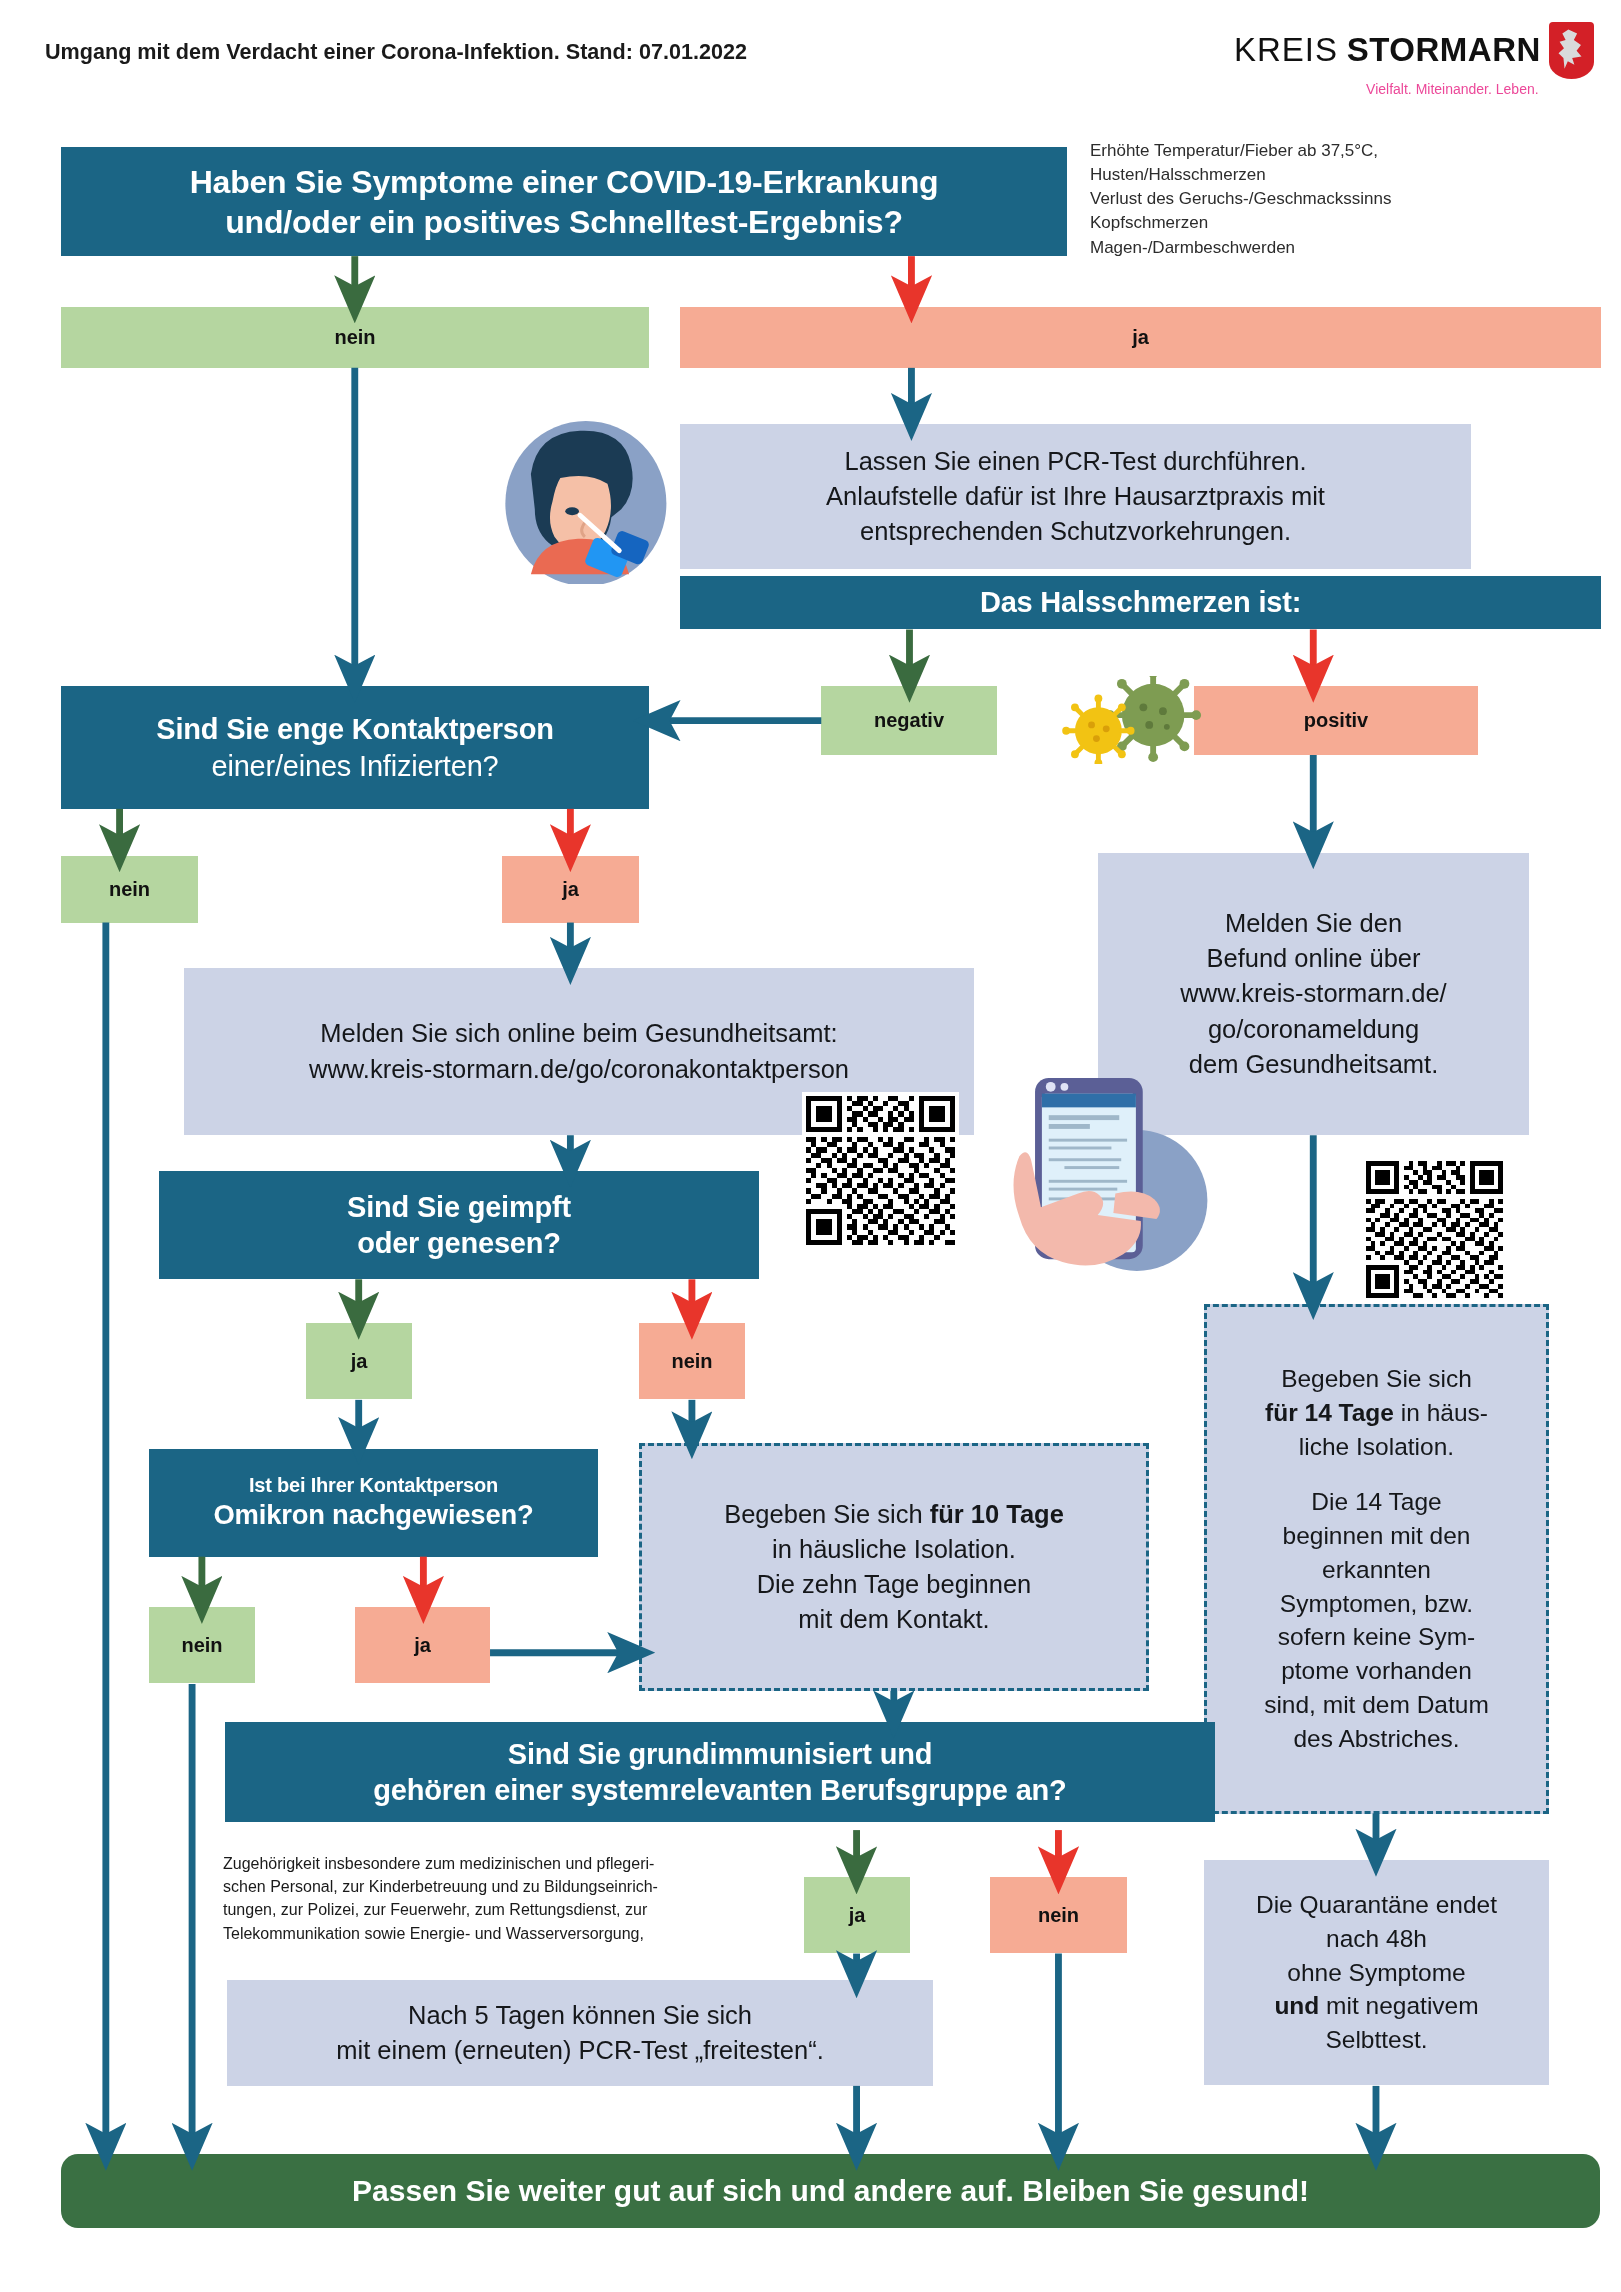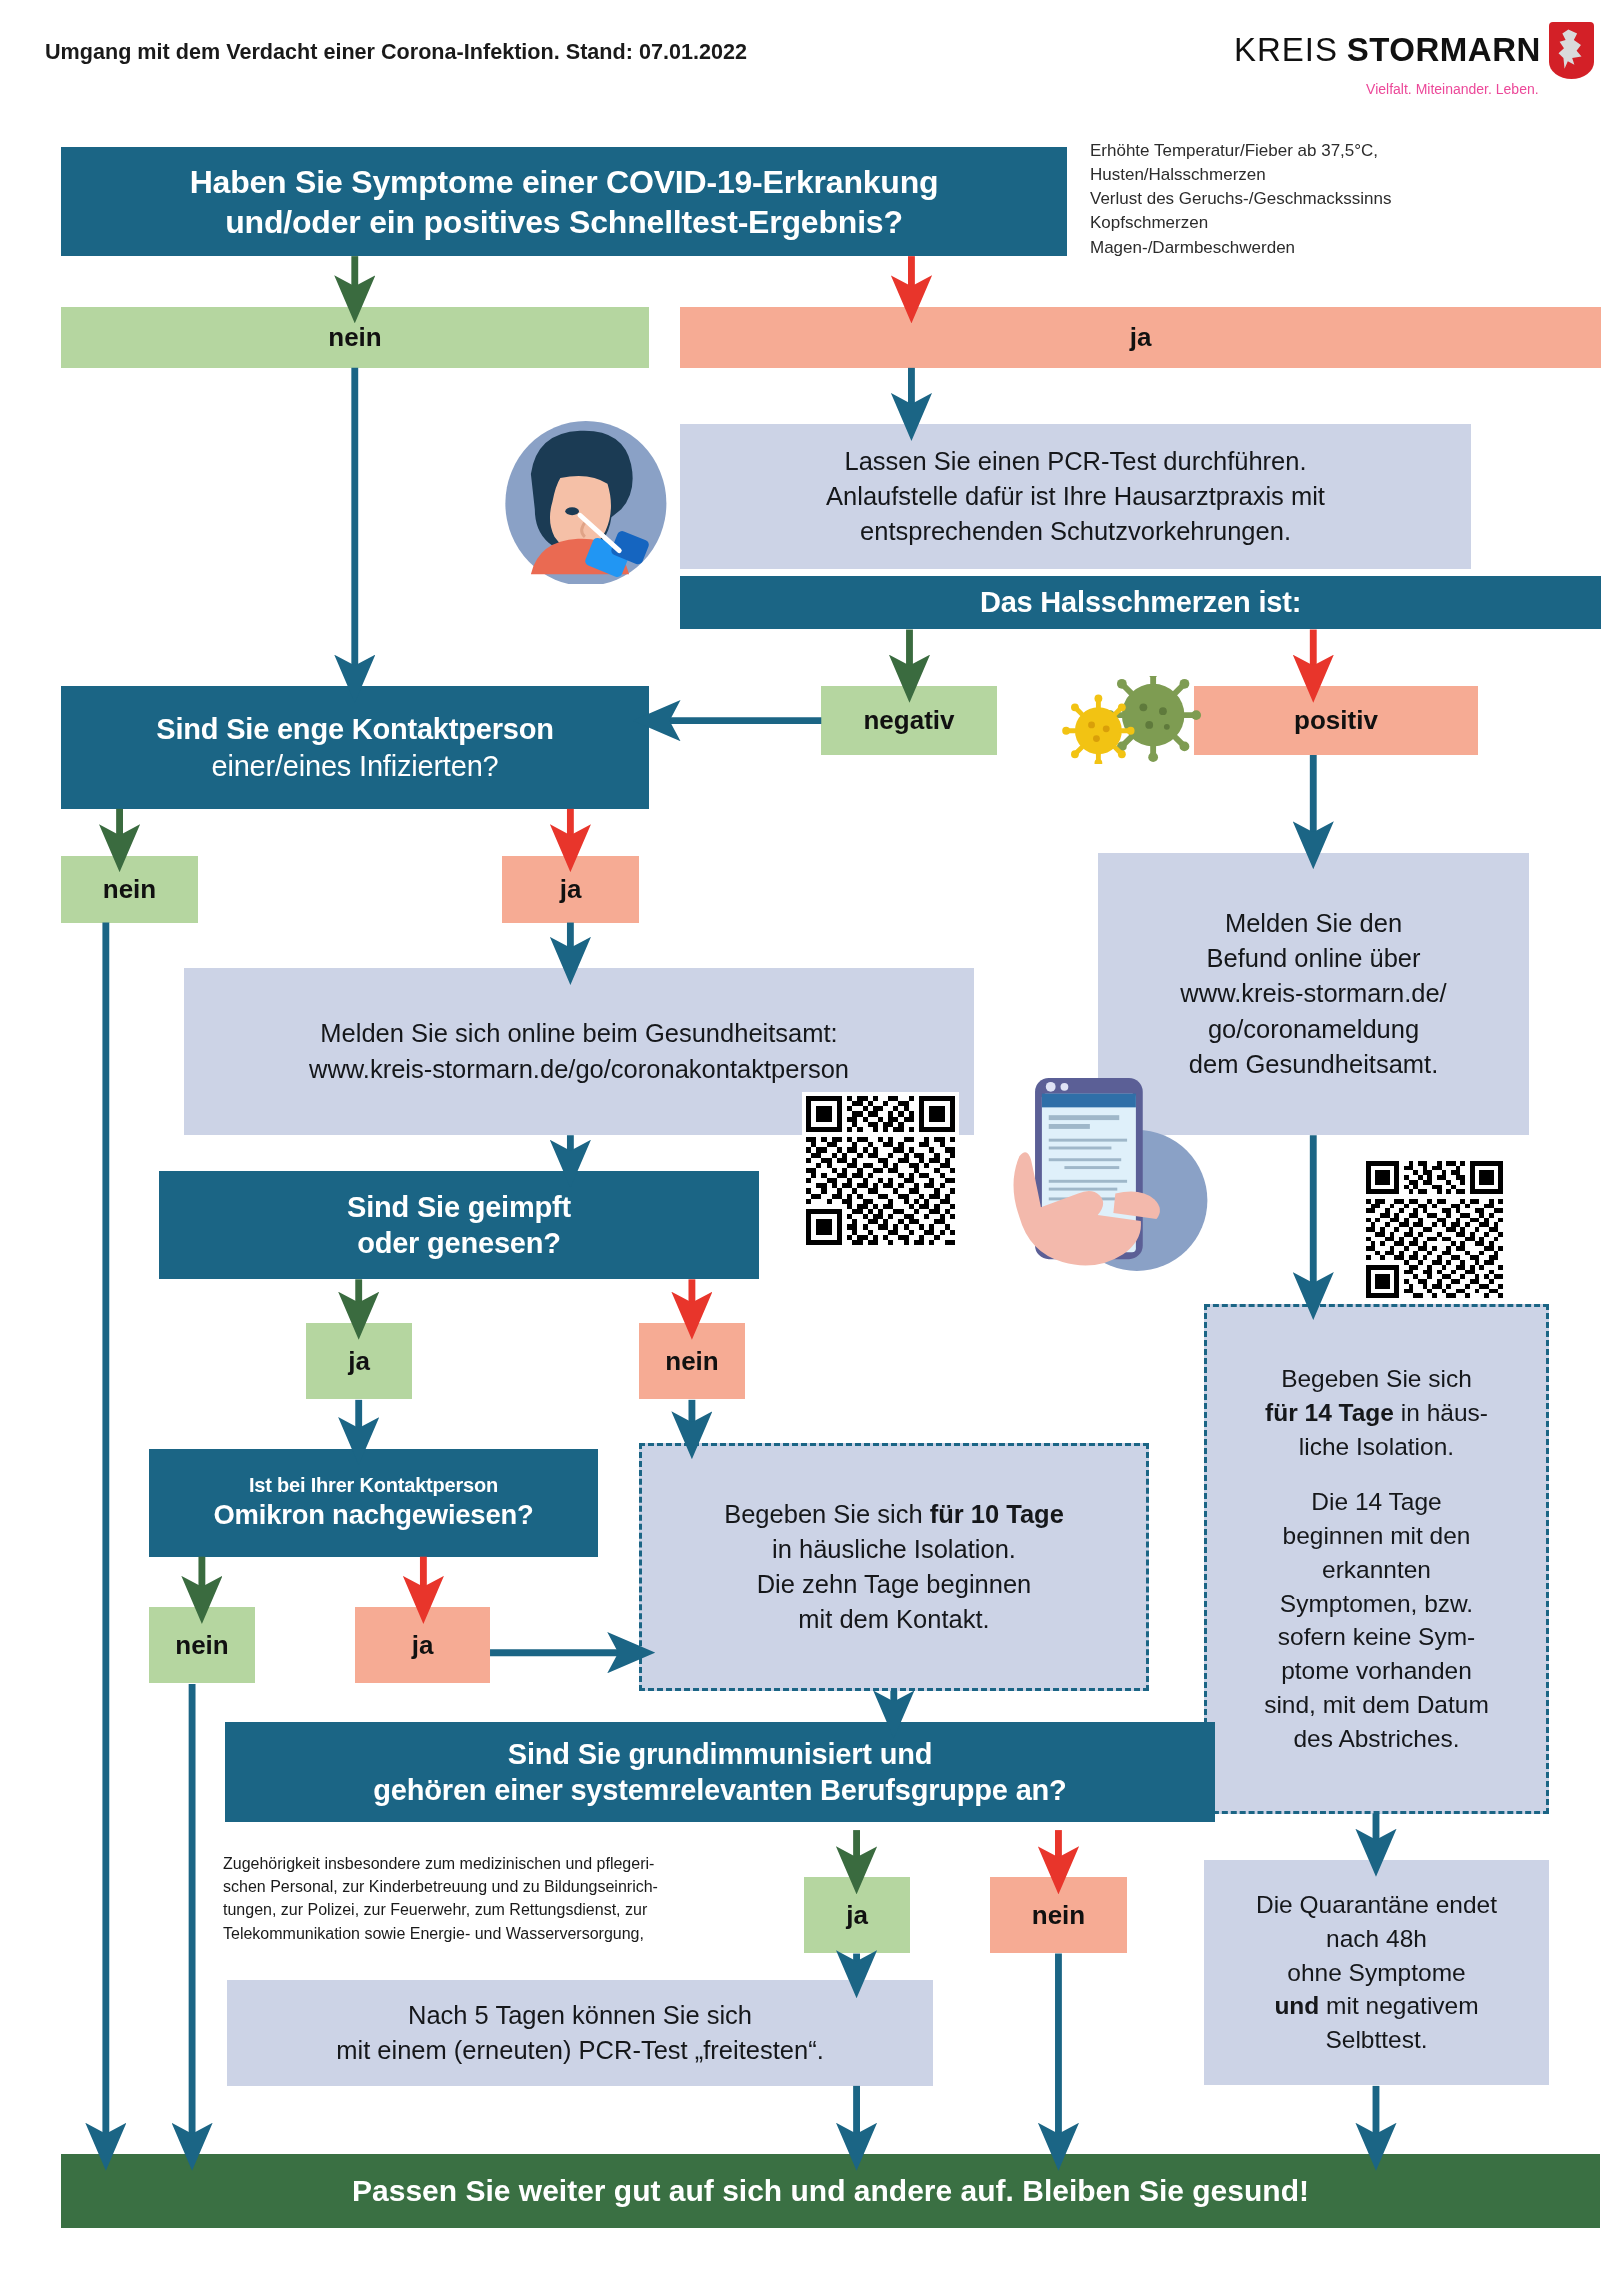--- a/index.html
+++ b/index.html
@@ -12,36 +12,36 @@
   #stage { position: relative; width: 1621px; height: 2293px; }
 
   
   .abs { position: absolute; }
 
   
   .box-teal   { background: #1b6585; color: #ffffff; }
   .box-green  { background: #b5d6a0; color: #111111; }
   .box-salmon { background: #f6ab94; color: #111111; }
   .box-lilac  { background: #ccd3e6; color: #1a1a1a; }
-  .box-dark-green { background: #3a7043; color: #ffffff; }
+  .box-dark-green { background: #3a7043; color: #ffffff; border-radius: 17px; }
   .dashed { border: 3.9px dashed #1b6585; }
 
   .ctr {
     display: flex; align-items: center; justify-content: center;
     text-align: center; line-height: 1.25;
   }
 
   .q-title {
     font-weight: bold;
     font-size: 29px;
     letter-spacing: -0.2px;
   }
   .q-title.big { font-size: 32px; }
   .yn {
-    font-weight: bold; font-size: 26px; color: #111;
+    font-weight: bold; font-size: 20px; color: #111;
   }
   .body-txt {
     font-size: 25.5px; color: #15171a; line-height: 1.38;
   }
   .body-txt .b { font-weight: bold; }
   .body-txt.sm { font-size: 24.5px; }
 
   .hdr-title {
     font-size: 21.6px; color: #1a1a1a; font-weight: 600;
   }

